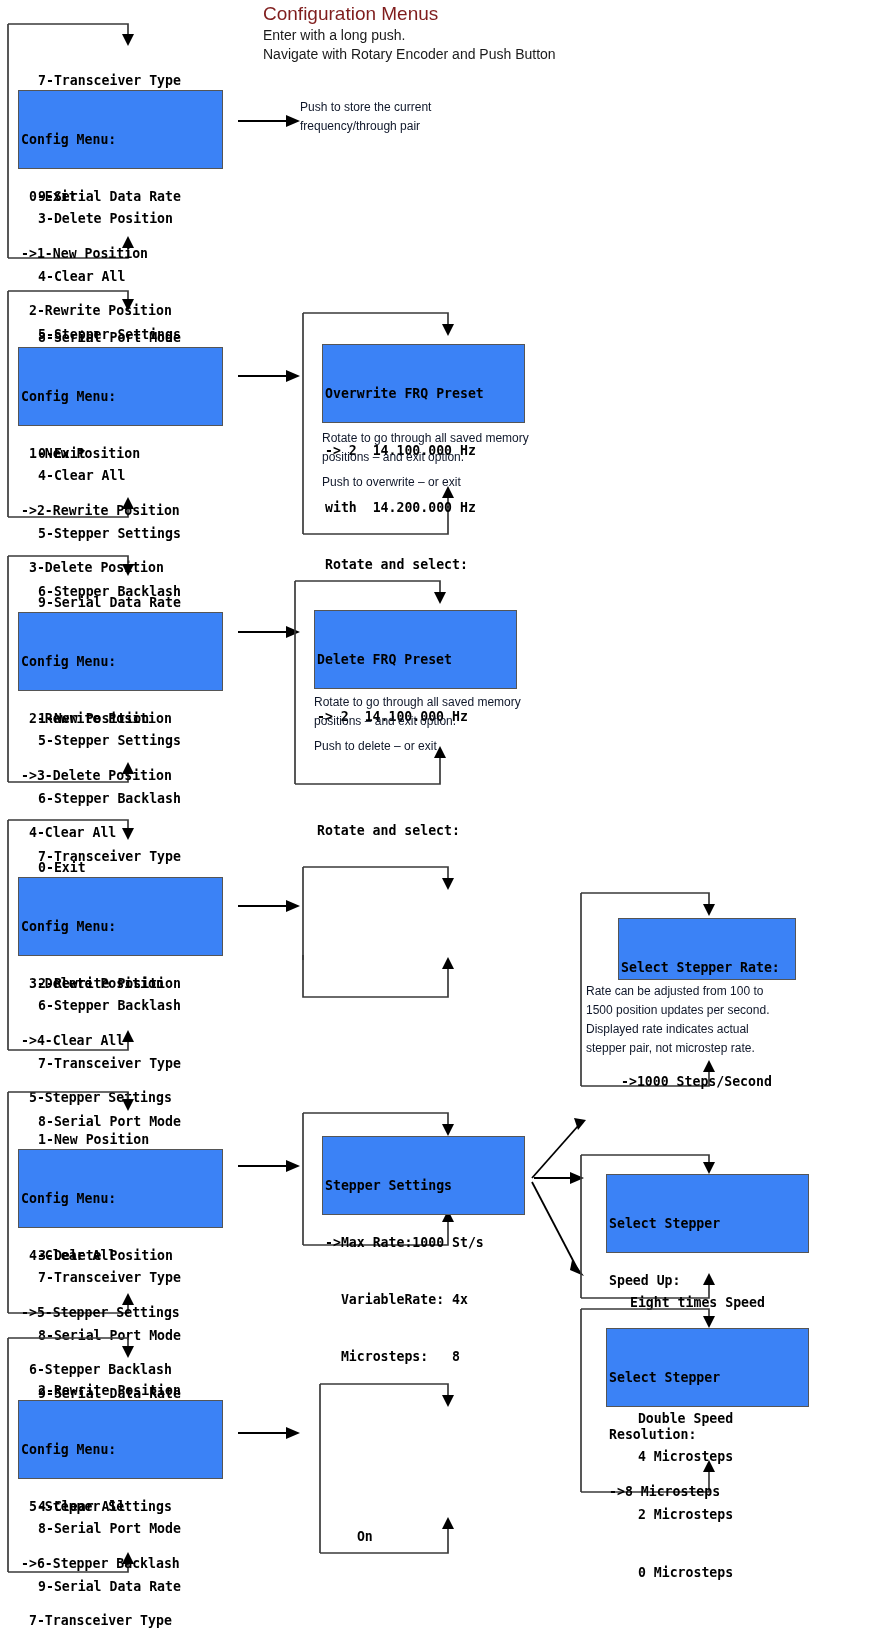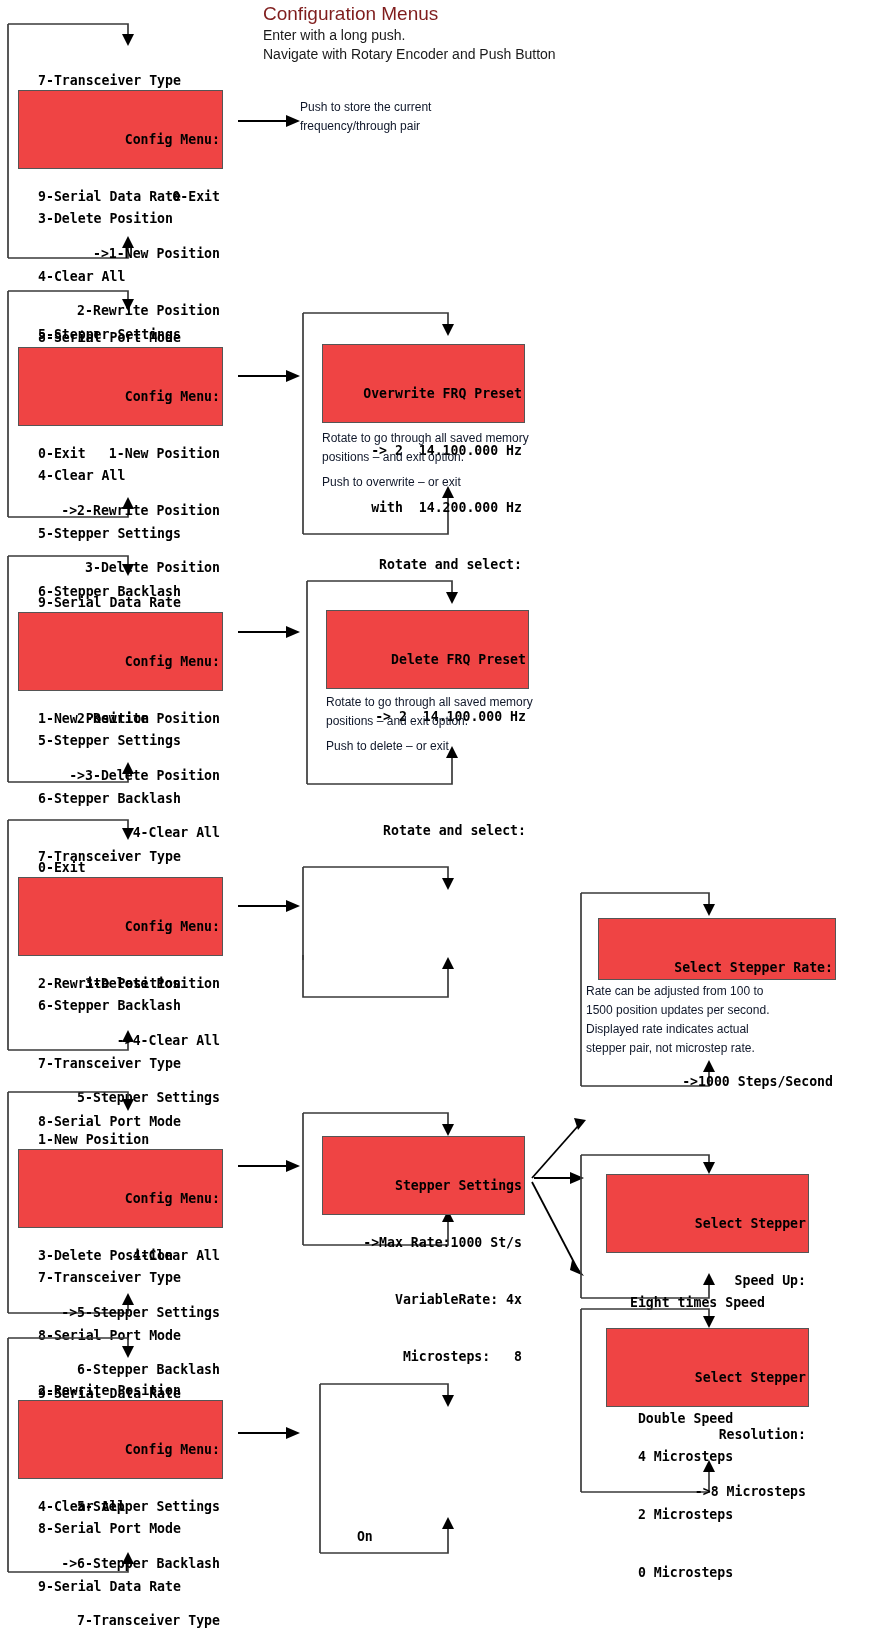--- a/index.html
+++ b/index.html
@@ -16,31 +16,30 @@
   
   #header{left:263px;top:2px;width:470px;}
   #header .title{font-size:19px;line-height:24px;color:#7f1d1d;}
   #header .sub{font-size:14px;line-height:19px;color:#1a1a1a;}
 
   
   .note{font-size:12px;line-height:19px;color:#0f172a;}
 
   
   .lcd{
-    background:#ef4444;
+    background:#3b82f6;
     border:1px solid #555;
     font-family:"DejaVu Sans Mono", monospace;
     font-weight:bold;
     font-size:13.2px;
     line-height:19px;
     letter-spacing:0px;
     white-space:pre;
     box-sizing:border-box;
     padding:1px 2px 16px 2px;
-    text-align:right;
   }
 
   
   .mono{
     font-family:"DejaVu Sans Mono", monospace;
     font-weight:bold;
     font-size:13.2px;
     line-height:19.2px;
     white-space:pre;
     color:#000;
@@ -168,21 +167,21 @@
     <div>5-Stepper Settings</div>
     <div>6-Stepper Backlash</div>
     <div>7-Transceiver Type</div>
     <div>8-Serial Port Mode</div>
   </div>
 </div>
 <svg class="diag" style="left:238px;top:623px;" width="62" height="18">
   <path d="M0,9 L48,9" stroke="#000" stroke-width="1.8" fill="none"></path>
   <polygon points="48,3 62,9 48,15" fill="#000"></polygon>
 </svg>
-<div class="abs" style="left:304px;top:578px;width:280px;height:210px;">
+<div class="abs" style="left:292px;top:578px;width:280px;height:210px;">
   <svg class="diag" width="280" height="210">
     <path d="M3,3 L3,206" stroke="#3a3a3a" stroke-width="1.7" fill="none"></path>
     <path d="M3,3 L148,3 L148,14" stroke="#3a3a3a" stroke-width="1.7" fill="none"></path>
     <path d="M3,206 L148,206 L148,180" stroke="#3a3a3a" stroke-width="1.7" fill="none"></path>
     <polygon points="142,14 154,14 148,26" fill="#000"></polygon>
     <polygon points="142,180 154,180 148,168" fill="#000"></polygon>
   </svg>
   <div class="abs lcd" style="left:22px;top:32px;width:203px;height:79px;">
     <div>Delete FRQ Preset</div>
     <div>-&gt; 2  14.100.000 Hz</div>
@@ -295,21 +294,21 @@
 </svg>
 
 <div class="abs" style="left:578px;top:890px;width:298px;height:200px;">
   <svg class="diag" width="298" height="200">
     <path d="M3,3 L3,196" stroke="#3a3a3a" stroke-width="1.7" fill="none"></path>
     <path d="M3,3 L131,3 L131,14" stroke="#3a3a3a" stroke-width="1.7" fill="none"></path>
     <path d="M3,196 L131,196 L131,182" stroke="#3a3a3a" stroke-width="1.7" fill="none"></path>
     <polygon points="125,14 137,14 131,26" fill="#000"></polygon>
     <polygon points="125,182 137,182 131,170" fill="#000"></polygon>
   </svg>
-  <div class="abs lcd" style="left:20px;top:28px;width:238px;height:62px;">
+  <div class="abs lcd" style="left:40px;top:28px;width:178px;height:62px;">
     <div>Select Stepper Rate:</div>
     <div>&nbsp;</div>
     <div>-&gt;1000 Steps/Second</div>
   </div>
   <div class="abs note" style="left:8px;top:92px;width:290px;">
     <div>Rate can be adjusted from 100 to</div>
     <div>1500 position updates per second.</div>
     <div>Displayed rate indicates actual</div>
     <div>stepper pair, not microstep rate.</div>
   </div>

